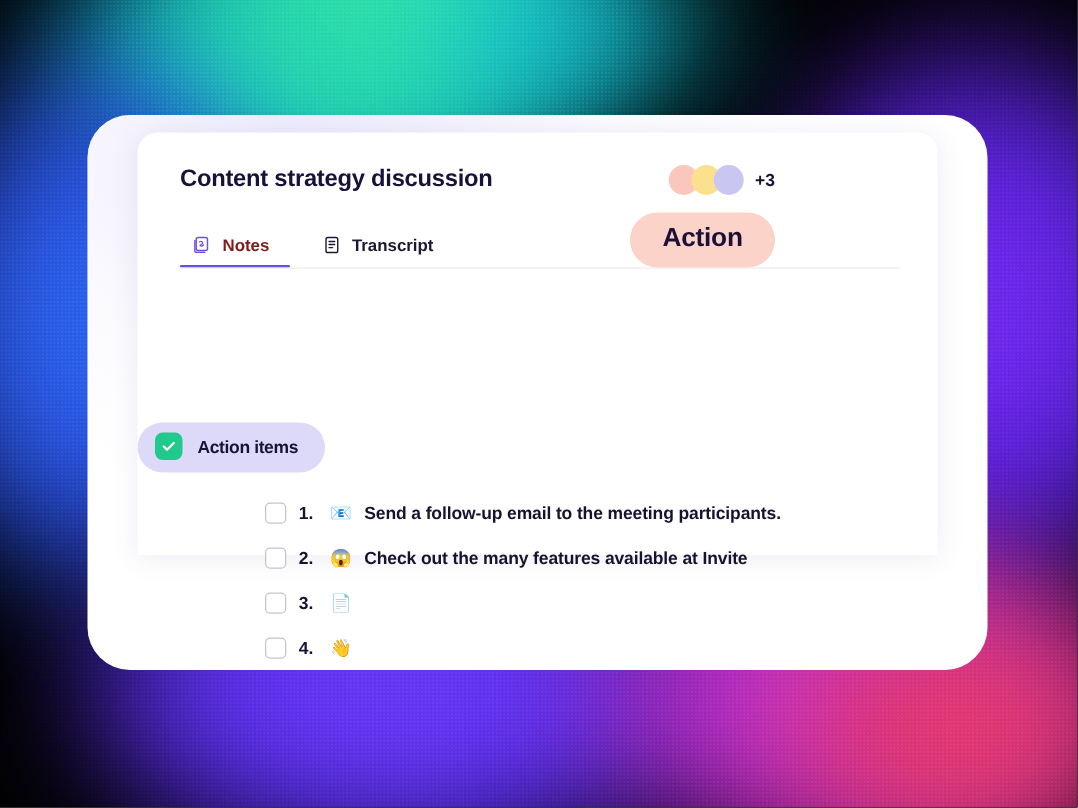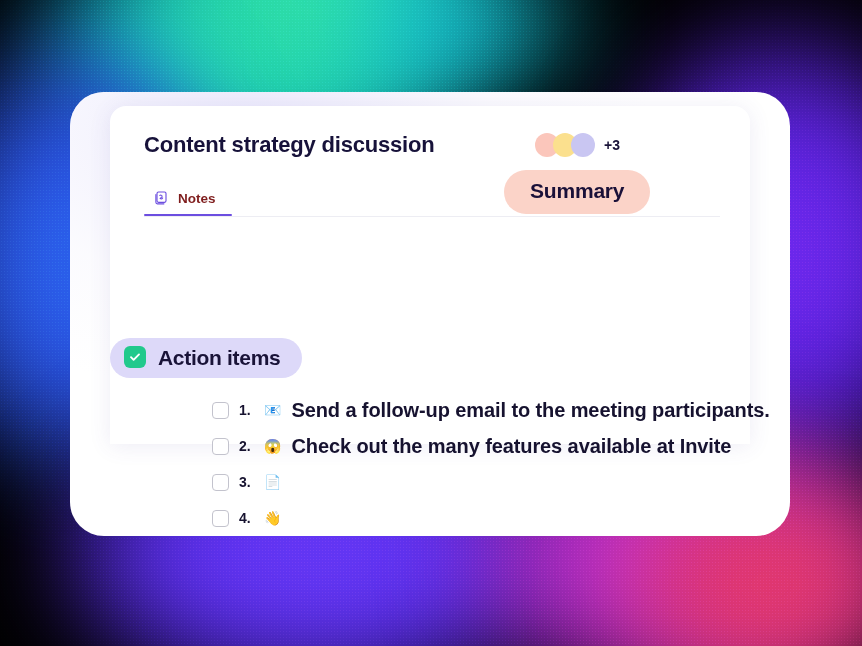--- a/index.html
+++ b/index.html
@@ -124,21 +124,21 @@
     padding: 26px 30px 0 34px;
   }
 
   .head-row {
     display: flex;
     align-items: center;
     justify-content: space-between;
   }
 
   .note-title {
-    font-size: 22px;
+    font-size: 19px;
     font-weight: 700;
     color: #17123a;
     letter-spacing: -0.2px;
     white-space: nowrap;
   }
 
   .participants {
     display: flex;
     align-items: center;
     gap: 9px;
@@ -227,21 +227,21 @@
   .check-box-green {
     width: 22px; height: 22px;
     border-radius: 6px;
     background: #21c98c;
     display: flex;
     align-items: center;
     justify-content: center;
     flex: none;
   }
   .action-pill-label {
-    font-size: 21px;
+    font-size: 14px;
     font-weight: 700;
     color: #191338;
     letter-spacing: -0.3px;
     line-height: 1;
   }
 
   
   .items {
     position: absolute;
     left: 212px; top: 392px;
@@ -265,21 +265,21 @@
     font-size: 14px;
     font-weight: 700;
     color: #16122f;
     min-width: 15px;
   }
   .item-emoji {
     font-size: 14px;
     line-height: 1;
   }
   .item-text {
-    font-size: 20px;
+    font-size: 14px;
     font-weight: 600;
     color: #16122f;
     white-space: nowrap;
     letter-spacing: -0.1px;
   }
 </style>
 </head>
 <body>
 
 <div id="stage">
@@ -317,29 +317,38 @@
           <span class="tab-icon-wrap">
             <svg class="tab-icon" viewBox="0 0 16 16" fill="none" aria-hidden="true">
               <rect x="3.2" y="1.6" width="9.6" height="11" rx="1.6" stroke="#6c4ee0" stroke-width="1.2"></rect>
               <path d="M2 4.2v8.4c0 .9.7 1.6 1.6 1.6h7" stroke="#6c4ee0" stroke-width="1.2" stroke-linecap="round"></path>
               <path d="M6 5.2c1.6-.7 3 .2 2.6 1.4-.3 1-1.8 1-2.1 2 1 .5 2.3.1 2.8-.7" stroke="#6c4ee0" stroke-width="1.1" stroke-linecap="round" fill="none"></path>
             </svg>
           </span>
           <span>Notes</span>
         </div>
 
+        <div class="tab inactive">
+          <span class="tab-icon-wrap">
+            <svg class="tab-icon" viewBox="0 0 16 16" fill="none" aria-hidden="true">
+              <rect x="3" y="1.6" width="10" height="12.8" rx="1.6" stroke="#1d1736" stroke-width="1.2"></rect>
+              <path d="M5.6 5h4.8M5.6 7.6h4.8M5.6 10.2h3" stroke="#1d1736" stroke-width="1.2" stroke-linecap="round"></path>
+            </svg>
+          </span>
+          <span>Transcript</span>
+        </div>
 
         <div class="tab-underline"></div>
       </div>
 
       <div class="tabs-divider"></div>
     </div>
   </div>
 
-  <div class="summary-badge">Summary</div>
+  <div class="summary-badge">Action</div>
 
   <div class="action-pill">
     <span class="check-box-green">
       <svg width="14" height="14" viewBox="0 0 14 14" fill="none" aria-hidden="true">
         <path d="M3 7.2l2.6 2.6L11 4.4" stroke="#ffffff" stroke-width="1.9" stroke-linecap="round" stroke-linejoin="round"></path>
       </svg>
     </span>
     <span class="action-pill-label">Action items</span>
   </div>
 

